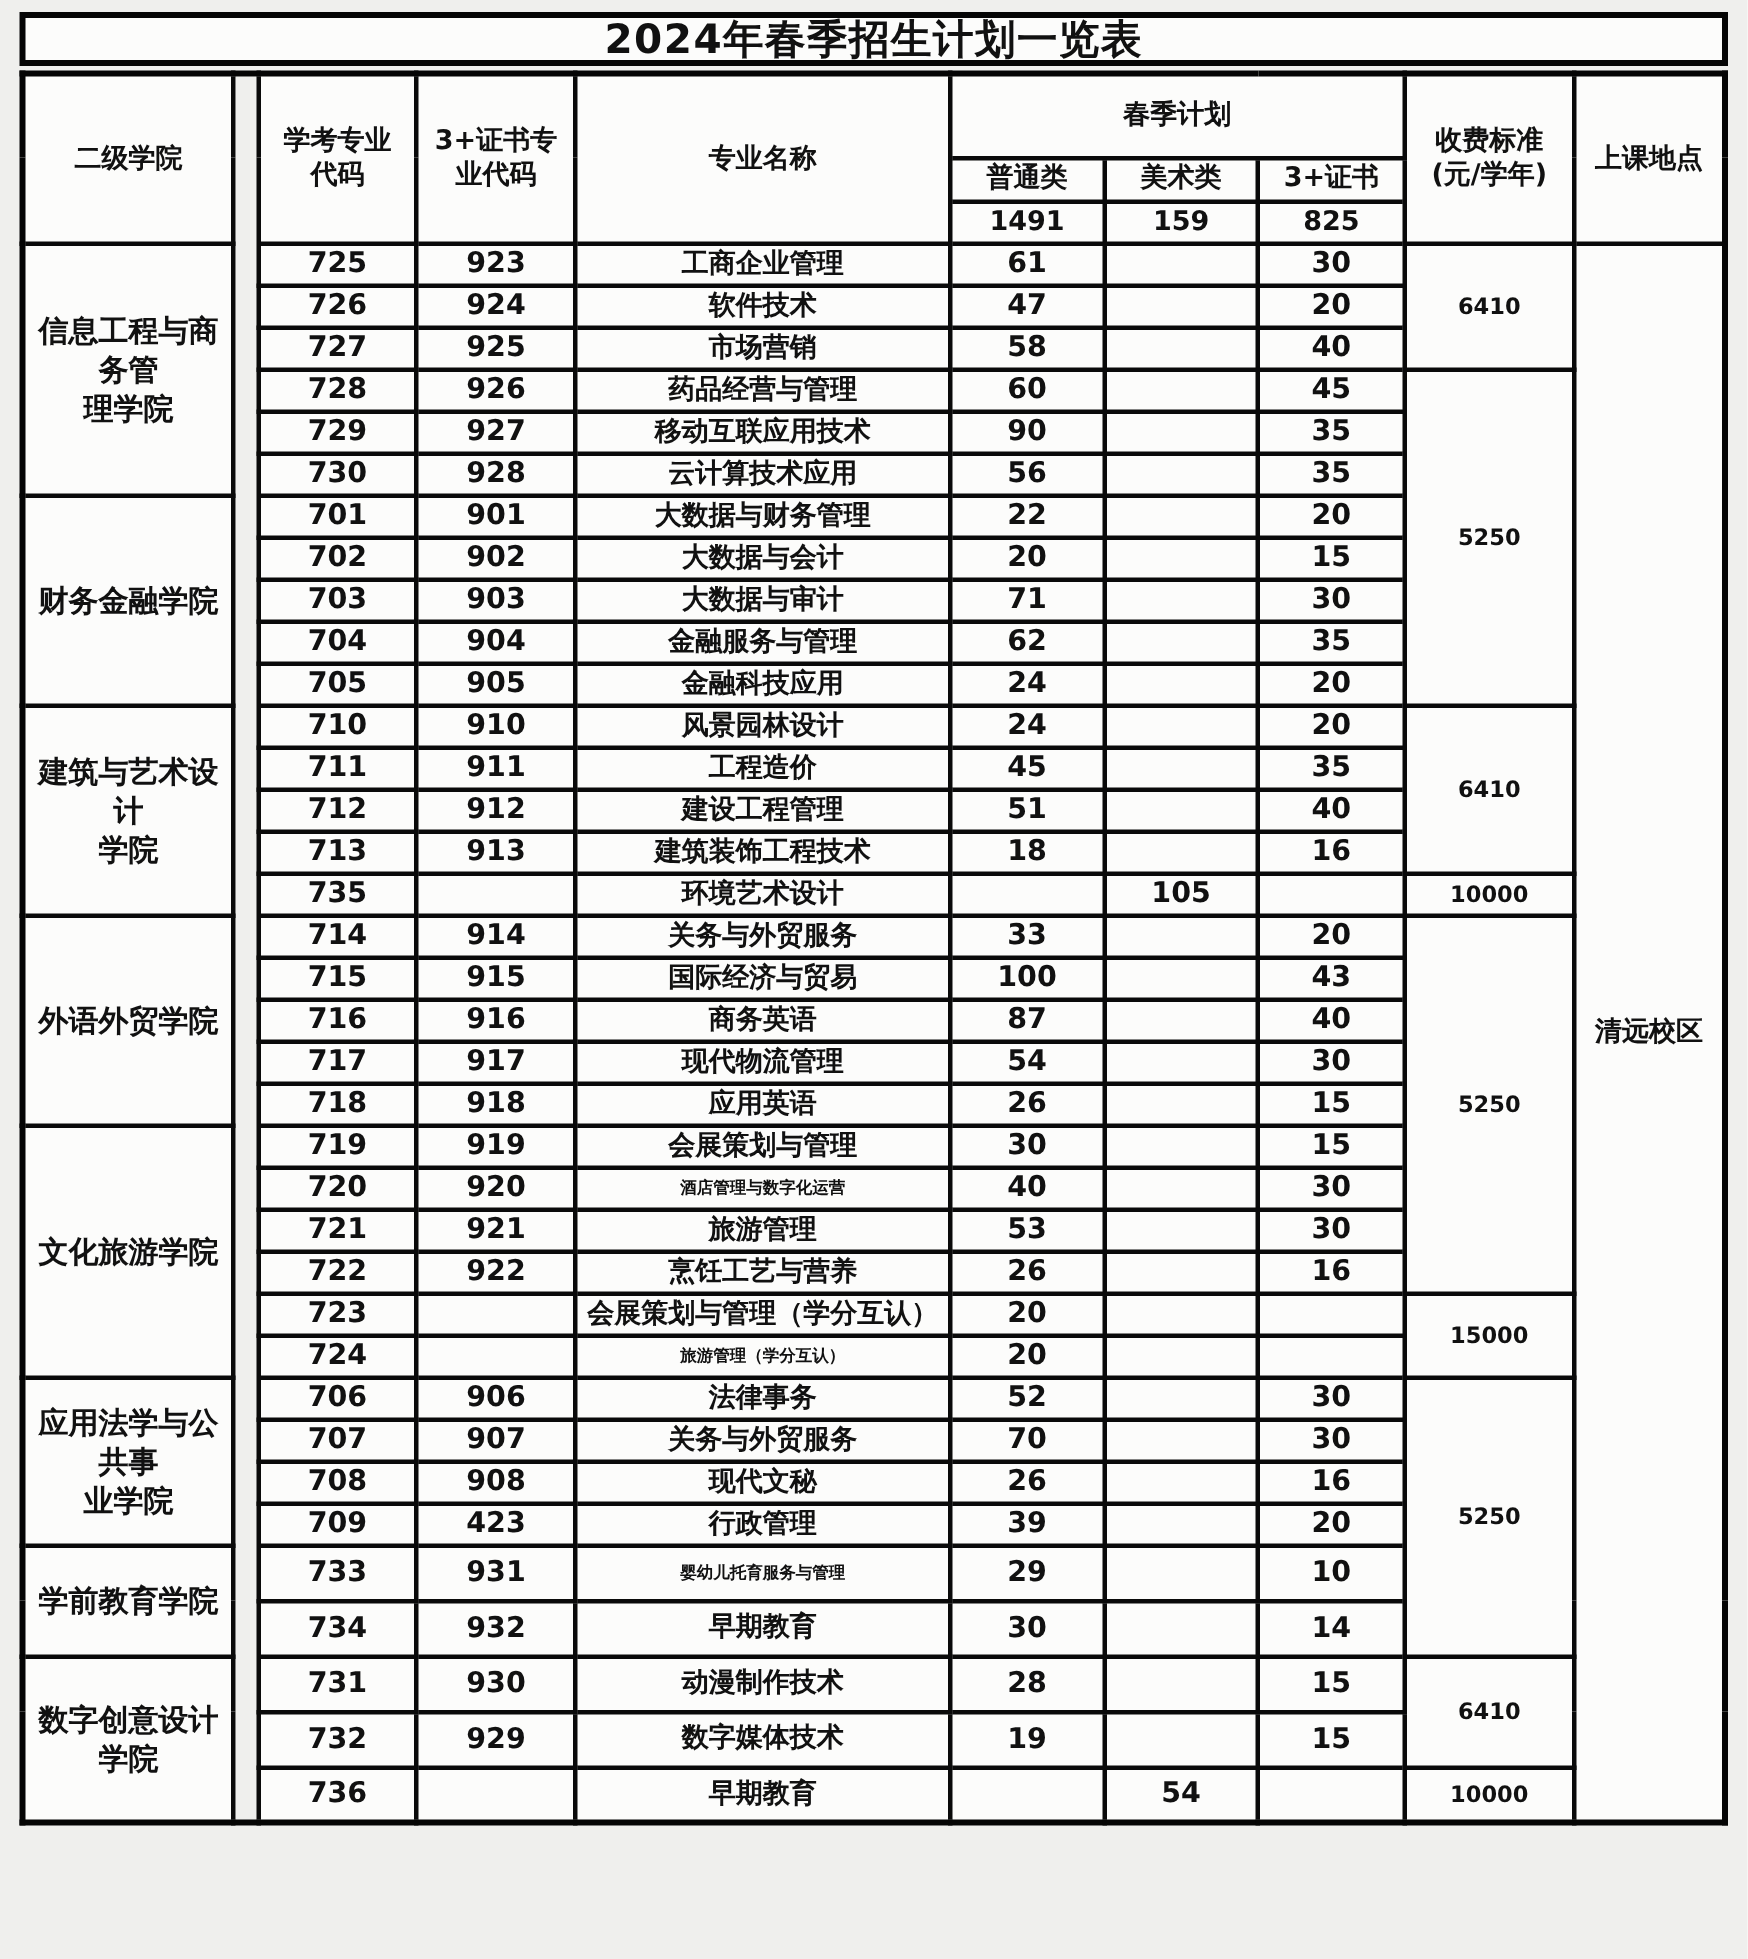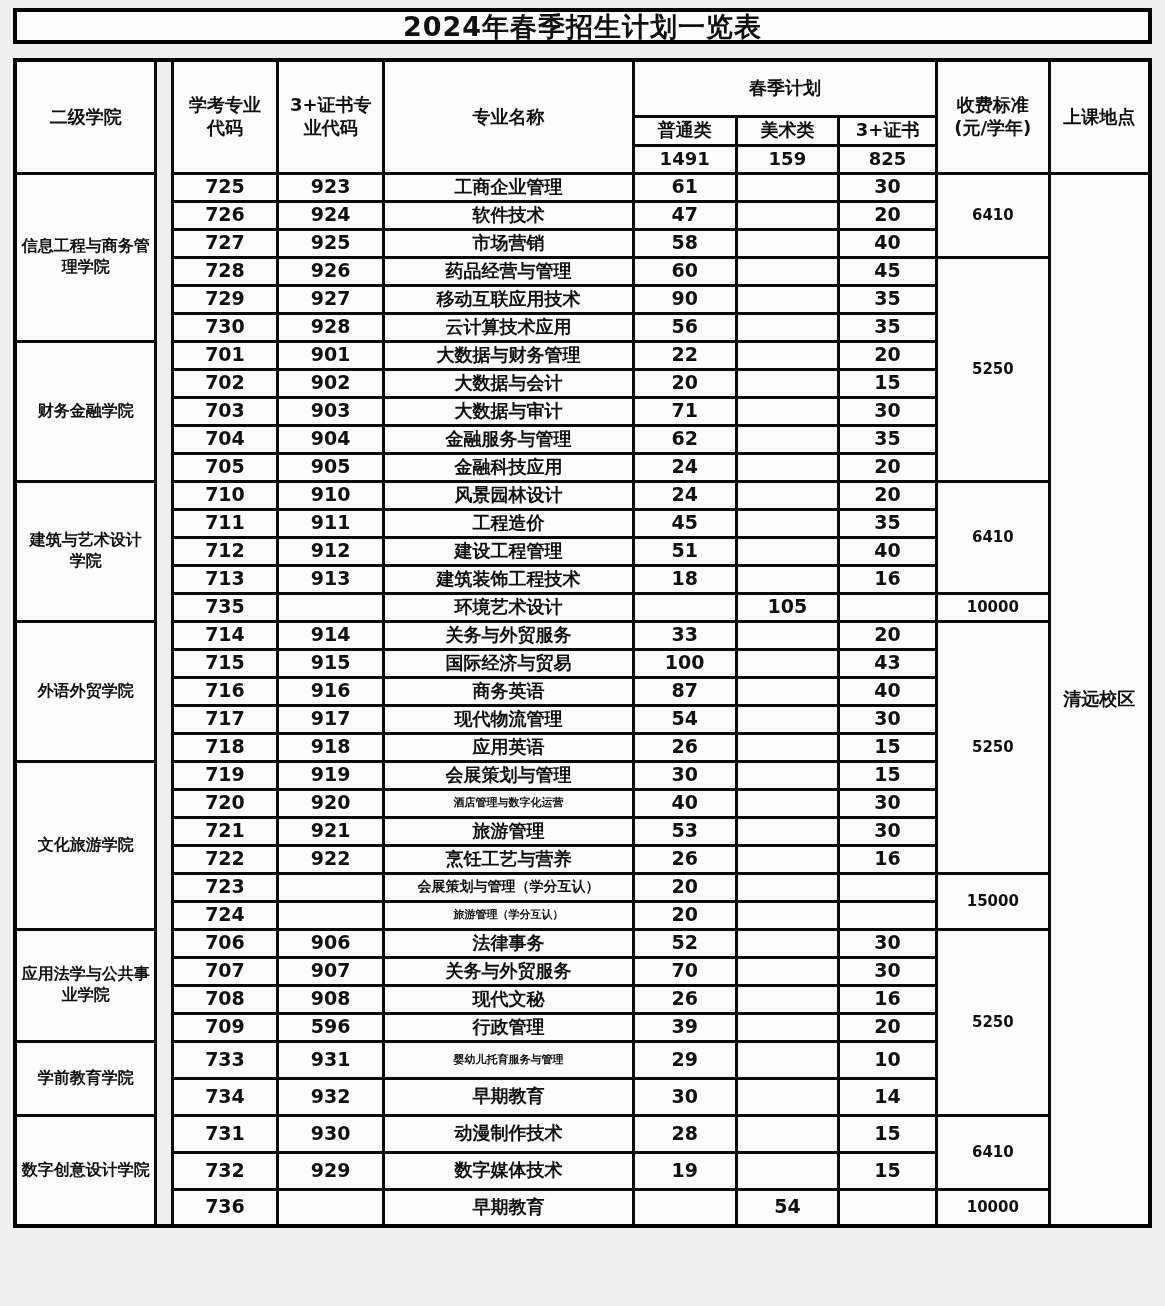--- a/index.html
+++ b/index.html
@@ -10,21 +10,21 @@
     font-weight:700;color:#111;
     position:relative;
   }
   .sheet{position:absolute;left:13px;top:8px;width:1139px;}
   .title{
     box-sizing:border-box;
     border:4px solid #050505;
     background:#fcfcfb;
     height:36px;line-height:29px;
     text-align:center;font-size:27px;letter-spacing:1px;
-    margin-bottom:14px;
+    margin-bottom:3px;
   }
   table{
     border-collapse:collapse;table-layout:fixed;
     width:1139px;background:#fcfcfb;
     border:4px solid #050505;
   }
   col.c-college{width:140px;}
   col.c-gutter{width:16px;}
   col.c-exam{width:105px;}
   col.c-cert{width:105px;}
@@ -41,24 +41,24 @@
     white-space:pre-line;
     line-height:1.25;
   }
   th{font-size:18px;font-weight:700;}
   td{font-size:19px;font-weight:700;}
   tr.hdr-main{height:56px;}
   tr.hdr-sub{height:29px;}
   tr.hdr-tot{height:28px;}
   tbody tr{height:28px;}
   tbody tr.tall{height:37px;}
-  td.college{font-size:16px;line-height:1.3;}
+  td.college{font-size:20px;line-height:1.3;}
   td.major{font-size:18px;}
   td.major.sm{font-size:11px;}
-  td.major.xs{font-size:14px;margin-top:16px;}
+  td.major.xs{font-size:18px;margin-top:16px;}
   td.fee{font-size:15px;}
   td.loc{font-size:18px;}
   .gutter{
     border-top:none!important;
     border-bottom:none!important;
     background:#efefed;
   }
 </style>
 </head>
 <body>
@@ -362,21 +362,21 @@
         <tr>
           <td>708</td>
           <td>908</td>
           <td class="major">现代文秘</td>
           <td>26</td>
           <td></td>
           <td>16</td>
         </tr>
         <tr>
           <td>709</td>
-          <td>596</td>
+          <td>423</td>
           <td class="major">行政管理</td>
           <td>39</td>
           <td></td>
           <td>20</td>
         </tr>
         <tr class="tall">
           <td class="college" rowspan="2">学前教育学院</td>
           <td class="gutter" rowspan="2"></td>
           <td>733</td>
           <td>931</td>

